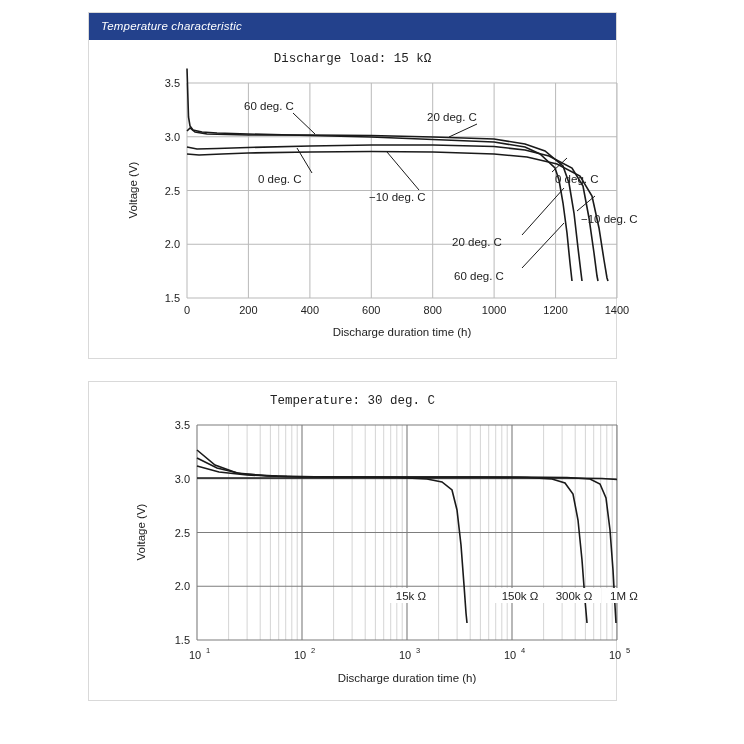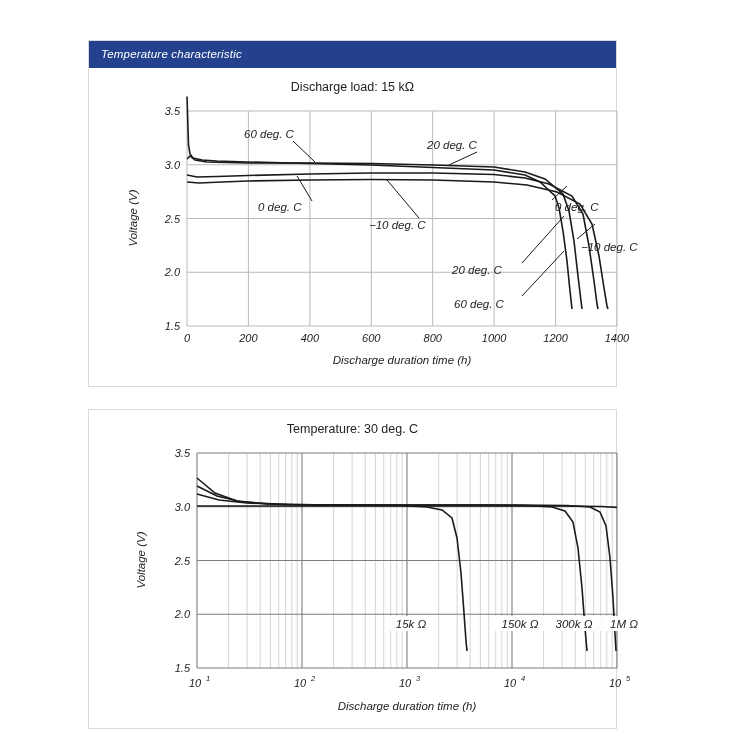--- a/index.html
+++ b/index.html
@@ -3,42 +3,43 @@
 <meta charset="utf-8">
 <style>
   html,body{margin:0;padding:0;}
   body{
     width:744px;height:744px;
     background:#ffffff;
     font-family:"Liberation Sans", sans-serif;
     color:#222;
     -webkit-font-smoothing:antialiased;
   }
-  .page{position:relative;width:705px;height:744px;box-sizing:border-box;padding:40px 88px 0 88px;}
+  .page{position:relative;width:705px;height:744px;box-sizing:border-box;padding:12px 88px 0 88px;}
   .panel{
     border:1px solid #d9d9d9;
     background:#fff;
     margin-bottom:22px;
   }
   .panel-head{
     background:#23418c;
     color:#ffffff;
     font-size:11.5px;
     font-style:italic;
     padding:7px 10px 8px 12px;
     letter-spacing:.2px;
   }
   .panel-body{padding:6px 8px 10px 8px;background:#fff;}
   .chart-title{
     text-align:center;
     font-size:12.5px;
     color:#222;
     margin:6px 0 2px 0;
-  }
-  .plot-wrap{position:relative;width:100%;font-style:italic;}
+    font-family:Liberation Mono, monospace;
+  }
+  .plot-wrap{position:relative;width:100%;}
   svg{display:block;margin:0 auto;}
   .axis-label{font-size:11.5px;fill:#222;}
   .tick-text{font-size:11px;fill:#222;font-family:"Liberation Sans", sans-serif;}
   .ann-text{font-size:11.5px;fill:#222;font-family:"Liberation Sans", sans-serif;}
   .sup{font-size:7.5px;}
 </style>
 </head>
 <body>
 
 <div class="page">

